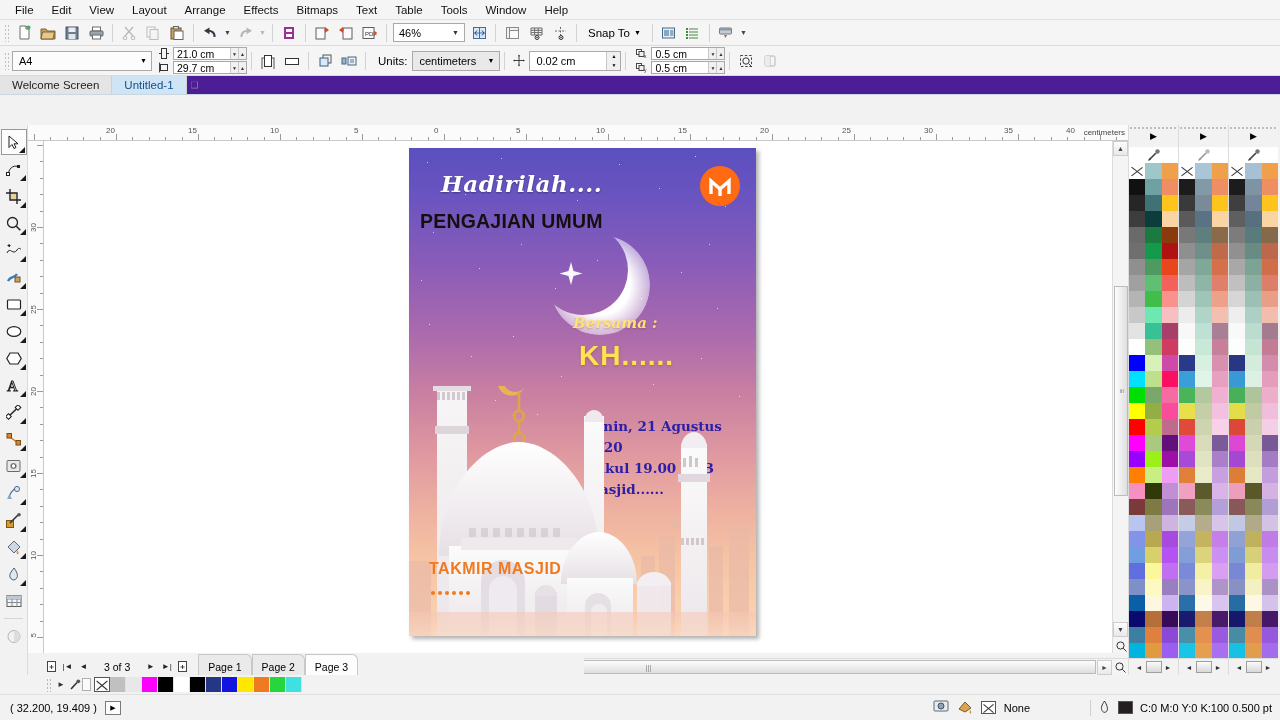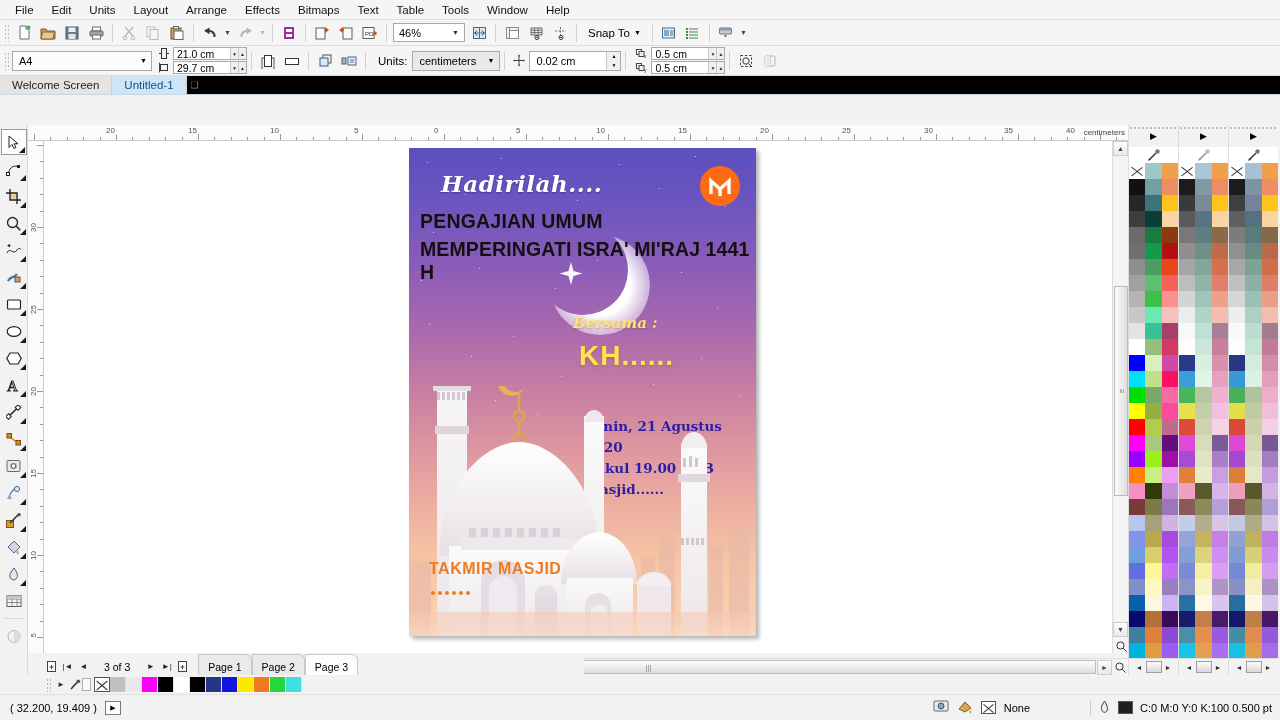--- a/index.html
+++ b/index.html
@@ -71,21 +71,21 @@
   .units-combo { width: 88px; height: 20px; border:1px solid #a9a9a9; background:#e9e9e9;
                  display:flex; align-items:center; padding-left:6px; font-size:11px; position:relative;}
   .units-combo .arrow { position:absolute; right:5px; font-size:7px;}
   .nudge-field { width: 92px; height: 20px; border:1px solid #a9a9a9; background:#fff;
                  font-size:11px; display:flex; align-items:center; padding-left:6px; position:relative;}
   .nudge-spin { position:absolute; right:0; top:0; width:14px; height:18px; display:flex; flex-direction:column;}
   .nudge-spin div { flex:1; border-left:1px solid #c8c8c8; background:#f0f0f0; display:flex;
                     align-items:center; justify-content:center; font-size:5px;}
 
   
-  .doctabs { height: 19px; background: #000000; display: flex; align-items: flex-start;
+  .doctabs { height: 19px; background: #4c1d95; display: flex; align-items: flex-start;
              border-bottom: 1px solid #c9d7e2; }
   .doctab { height: 18px; padding: 0 12px; display:flex; align-items:center; font-size: 11.5px;
             background: #e4e4e4; border-right: 1px solid #d0d0d0; color: #222;}
   .doctab.active { background: #cfe4f5; color: #11518a; }
   .doctab-close { width: 16px; height:18px; display:flex; align-items:center; justify-content:center;
                   color:#888; font-size:9px;}
 
   
   .work { position: absolute; left: 0; top: 125px; right: 0; bottom: 45px; }
   .toolbox { position: absolute; left: 0; top: 0; width: 28px; bottom: 0; background: #f2f2f2;
@@ -225,21 +225,21 @@
 </style>
 </head>
 <body>
 
 <div id="app">
 
 
   <div class="menubar">
     <div class="menu-item">File</div>
     <div class="menu-item">Edit</div>
-    <div class="menu-item">Units</div>
+    <div class="menu-item">View</div>
     <div class="menu-item">Layout</div>
     <div class="menu-item">Arrange</div>
     <div class="menu-item">Effects</div>
     <div class="menu-item">Bitmaps</div>
     <div class="menu-item">Text</div>
     <div class="menu-item">Table</div>
     <div class="menu-item">Tools</div>
     <div class="menu-item">Window</div>
     <div class="menu-item">Help</div>
   </div>
@@ -900,21 +900,20 @@
 
           <div class="logo-circ">
             <svg width="28" height="28" viewBox="0 0 28 28">
               <path d="M5 22 V9 L14 17 L23 9 V22" fill="none" stroke="#fff" stroke-width="3.4"></path>
               <path d="M14 17 V24" stroke="#fff" stroke-width="3.4"></path>
             </svg>
           </div>
 
           <div class="p-hadirilah">Hadirilah....</div>
           <div class="p-h1">PENGAJIAN UMUM</div>
-          <div class="p-h2">MEMPERINGATI ISRA' MI'RAJ 1441 H</div>
           <div class="p-bersama">Bersama :</div>
           <div class="p-kh">KH......</div>
 
           <div class="p-info">
             <div>Senin,  21  Agustus  2020</div>
             <div>Pukul 19.00 WIB</div>
             <div>Masjid......</div>
           </div>
 
           <svg class="mosque" width="347" height="250" viewBox="0 0 347 250" style="position:absolute;left:0;bottom:0;">

